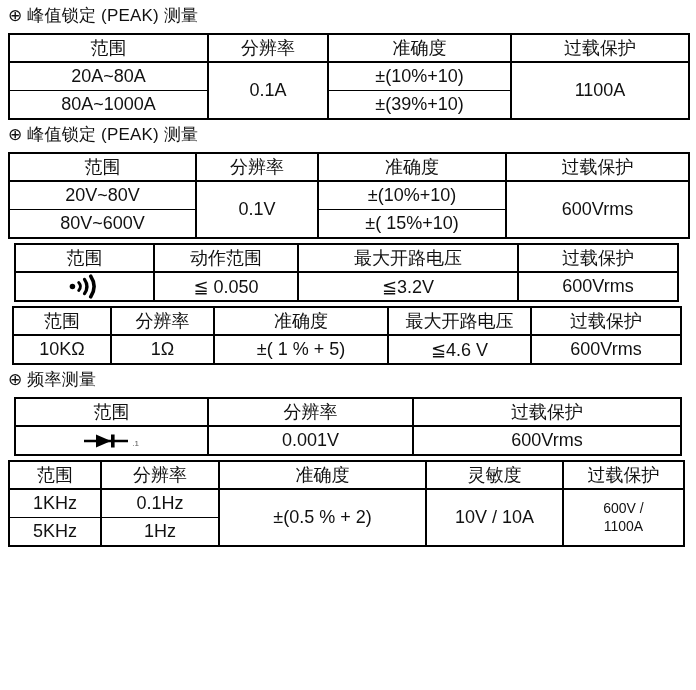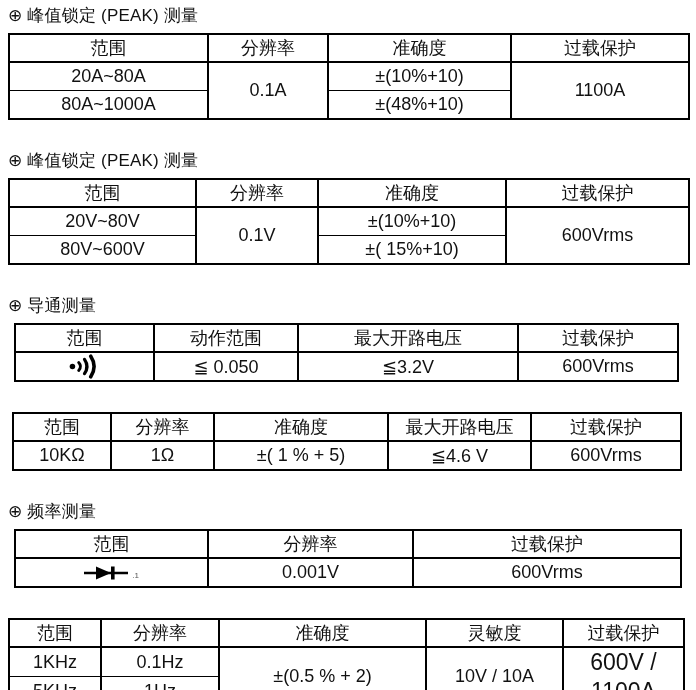--- a/index.html
+++ b/index.html
@@ -10,21 +10,21 @@
     height: 690px;
     overflow: hidden;
     font-family: "Liberation Sans", "DejaVu Sans", sans-serif;
     color: #111111;
   }
   .page {
     padding: 5px 8px 0 8px;
     box-sizing: border-box;
     width: 696px;
   }
-  section { margin-bottom: 30px; }
+  section { margin-bottom: 4px; }
   .sec-title {
     font-size: 17px;
     line-height: 22px;
     margin: 0 0 6px 0;
     letter-spacing: 0.2px;
     white-space: nowrap;
   }
   table {
     border-collapse: collapse;
     table-layout: fixed;
@@ -38,21 +38,21 @@
     font-size: 18px;
     font-weight: 400;
     padding: 0;
     overflow: hidden;
   }
   thead th {
     border-bottom-width: 2px;
     height: 26px;
   }
   tbody td { height: 27px; }
-  td.multiline { white-space: pre-line; line-height: 1.25; font-size: 23px; }
+  td.multiline { white-space: pre-line; line-height: 1.25; font-size: 14px; }
   .icon { vertical-align: middle; }
   .cell-note {
     font-size: 8px;
     color: #555;
     margin-left: 4px;
     vertical-align: baseline;
   }
 </style>
 </head>
 <body>
@@ -78,21 +78,21 @@
           </thead>
           <tbody>
             <tr>
               <td>20A~80A</td>
               <td rowspan="2">0.1A</td>
               <td>±(10%+10)</td>
               <td rowspan="2">1100A</td>
             </tr>
             <tr>
               <td>80A~1000A</td>
-              <td>±(48%+10)</td>
+              <td>±(39%+10)</td>
             </tr>
           </tbody>
         </table>
       </section>
       <section>
         <div class="sec-title">⊕ 峰值锁定 (PEAK) 测量</div>
         <table style="margin-left: 0px; width: 680px;">
           <colgroup>
             <col style="width: 187px;">
             <col style="width: 122px;">
@@ -115,21 +115,20 @@
               <td rowspan="2">600Vrms</td>
             </tr>
             <tr>
               <td>80V~600V</td>
               <td>±( 15%+10)</td>
             </tr>
           </tbody>
         </table>
       </section>
       <section>
-        <div class="sec-title">⊕ 导通测量</div>
         <table style="margin-left: 6px; width: 663px;">
           <colgroup>
             <col style="width: 139px;">
             <col style="width: 144px;">
             <col style="width: 220px;">
             <col style="width: 160px;">
           </colgroup>
           <thead>
             <tr>
               <th>范围</th>

